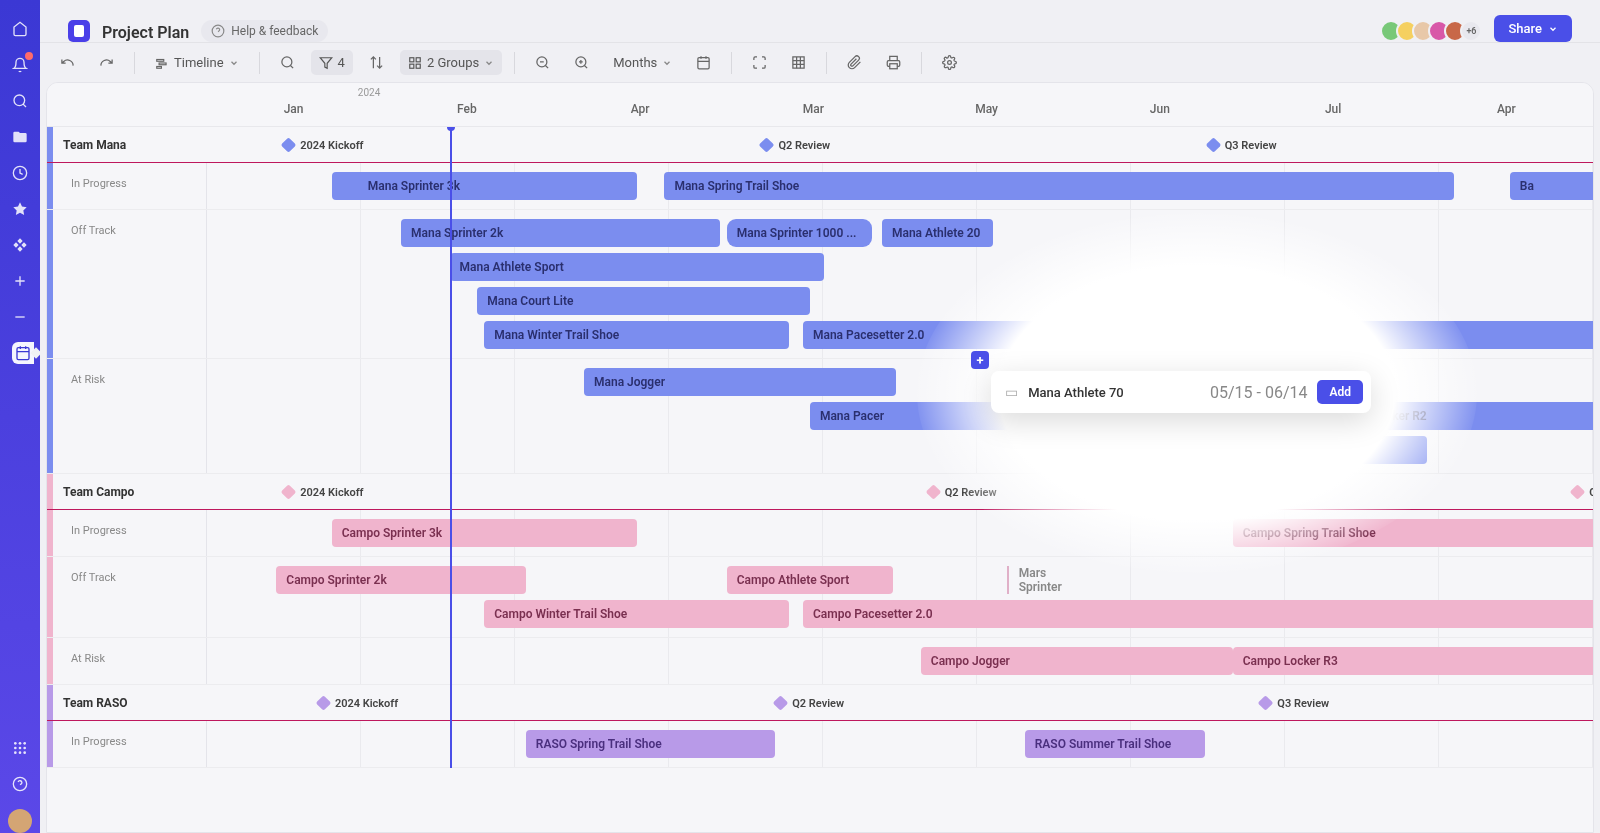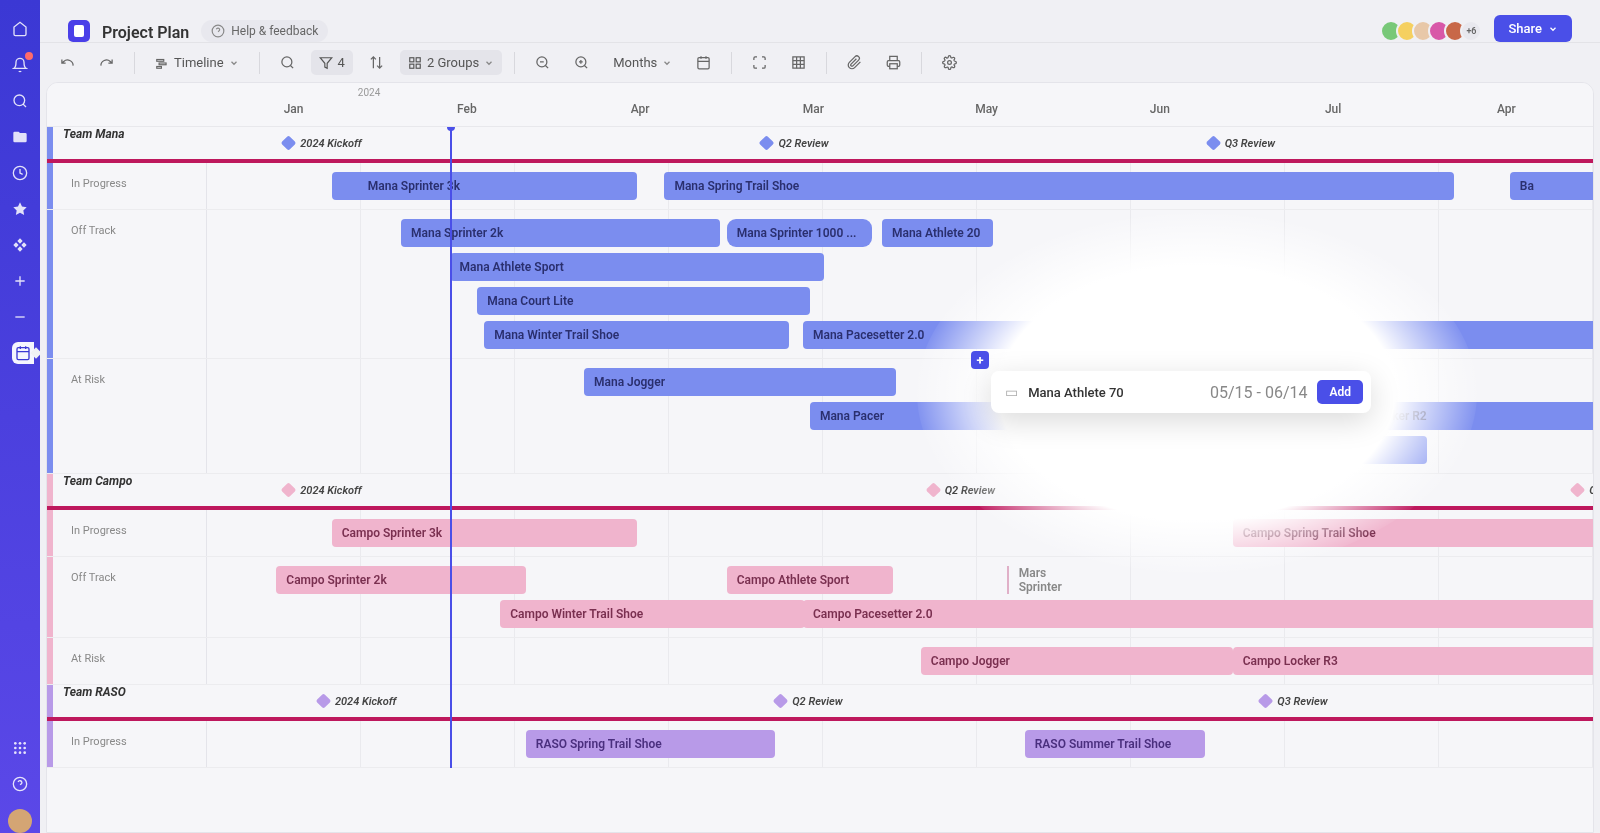--- a/index.html
+++ b/index.html
@@ -44,21 +44,21 @@
 .month-cell .mon { font-size: 12px; color: #666; font-weight: 500; }
 
 .rows { position: relative; }
 .grid-lines { position: absolute; inset: 0; display: flex; pointer-events: none; }
 .grid-lines .left-spacer { width: 160px; flex-shrink: 0; border-right: 1px solid #e4e4ea; }
 .grid-lines .gl { flex: 1; border-right: 1px solid #eaeaee; }
 
 .today-line { position: absolute; top: 0; bottom: 0; width: 2px; background: #4a4fe8; z-index: 5; }
 .today-line::before { content: ''; position: absolute; top: -4px; left: -3px; width: 8px; height: 8px; background: #4a4fe8; border-radius: 50%; }
 
-.group-header { height: 36px; display: flex; align-items: flex-start; border-bottom: 4px solid #be185d; background: #f6f6f9; position: relative; font-style: italic;}
+.group-header { height: 36px; display: flex; align-items: center; border-bottom: 1px solid #be185d; background: #f6f6f9; position: relative;}
 .group-header .accent { width: 6px; height: 100%; flex-shrink: 0; }
 .group-header .label { width: 154px; padding-left: 10px; font-size: 12px; font-weight: 700; color: #333; flex-shrink: 0; }
 .group-header .milestones { flex: 1; position: relative; height: 100%; }
 .milestone { position: absolute; top: 50%; transform: translateY(-50%); display: flex; align-items: center; gap: 6px; font-size: 11px; font-weight: 600; color: #444; }
 .milestone .diamond { width: 11px; height: 11px; transform: rotate(45deg); border-radius: 2px; }
 
 .status-row { display: flex; border-bottom: 1px solid #ececef; position: relative; min-height: 46px;}
 .status-row .accent { width: 6px; flex-shrink: 0; }
 .status-row .label { width: 154px; padding: 14px 0 0 18px; font-size: 11px; color: #888; flex-shrink: 0; }
 .status-row .bars { flex: 1; position: relative; padding: 9px 0;}
@@ -430,21 +430,21 @@
           <div class="status-row">
             <div class="accent" style="background:#f0b4cd"></div>
             <div class="label">Off Track</div>
             <div class="bars">
               <div class="bar-line">
                 <div class="bar c-pink" style="left: 5%; width: 18%;">Campo Sprinter 2k</div>
                 <div class="bar c-pink" style="left: 37.5%; width: 12%;">Campo Athlete Sport</div>
                 <div style="left:57.7%;width:6%;position:absolute;height:28px;display:flex;align-items:center;padding:0 10px;font-size:12px;font-weight:600;color:#888;border-left:2px solid #e0b0c8;">Mars Sprinter</div>
               </div>
               <div class="bar-line">
-                <div class="bar c-pink" style="left: 20%; width: 22%; margin-left: 16px;">Campo Winter Trail Shoe</div>
+                <div class="bar c-pink" style="left: 20%; width: 22%;">Campo Winter Trail Shoe</div>
                 <div class="bar c-pink" style="left: 43%; width: 58%;">Campo Pacesetter 2.0</div>
               </div>
             </div>
           </div>
           <div class="status-row">
             <div class="accent" style="background:#f0b4cd"></div>
             <div class="label">At Risk</div>
             <div class="bars">
               <div class="bar-line">
                 <div class="bar c-pink" style="left: 51.5%; width: 22.5%;">Campo Jogger</div>

